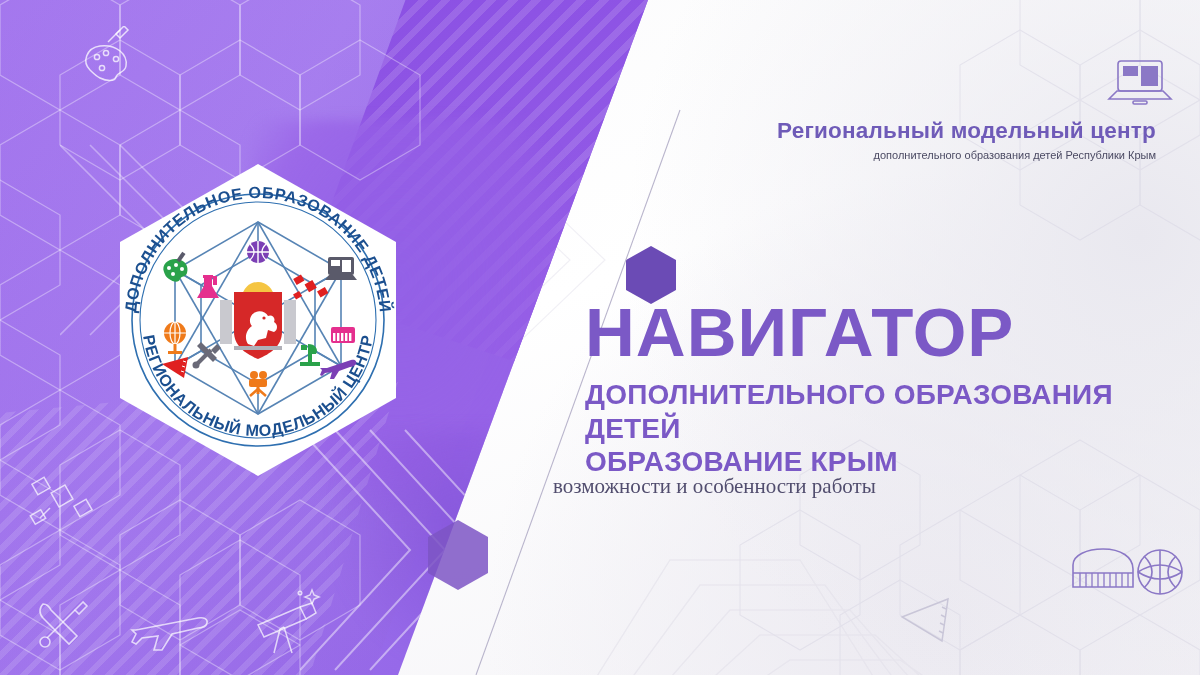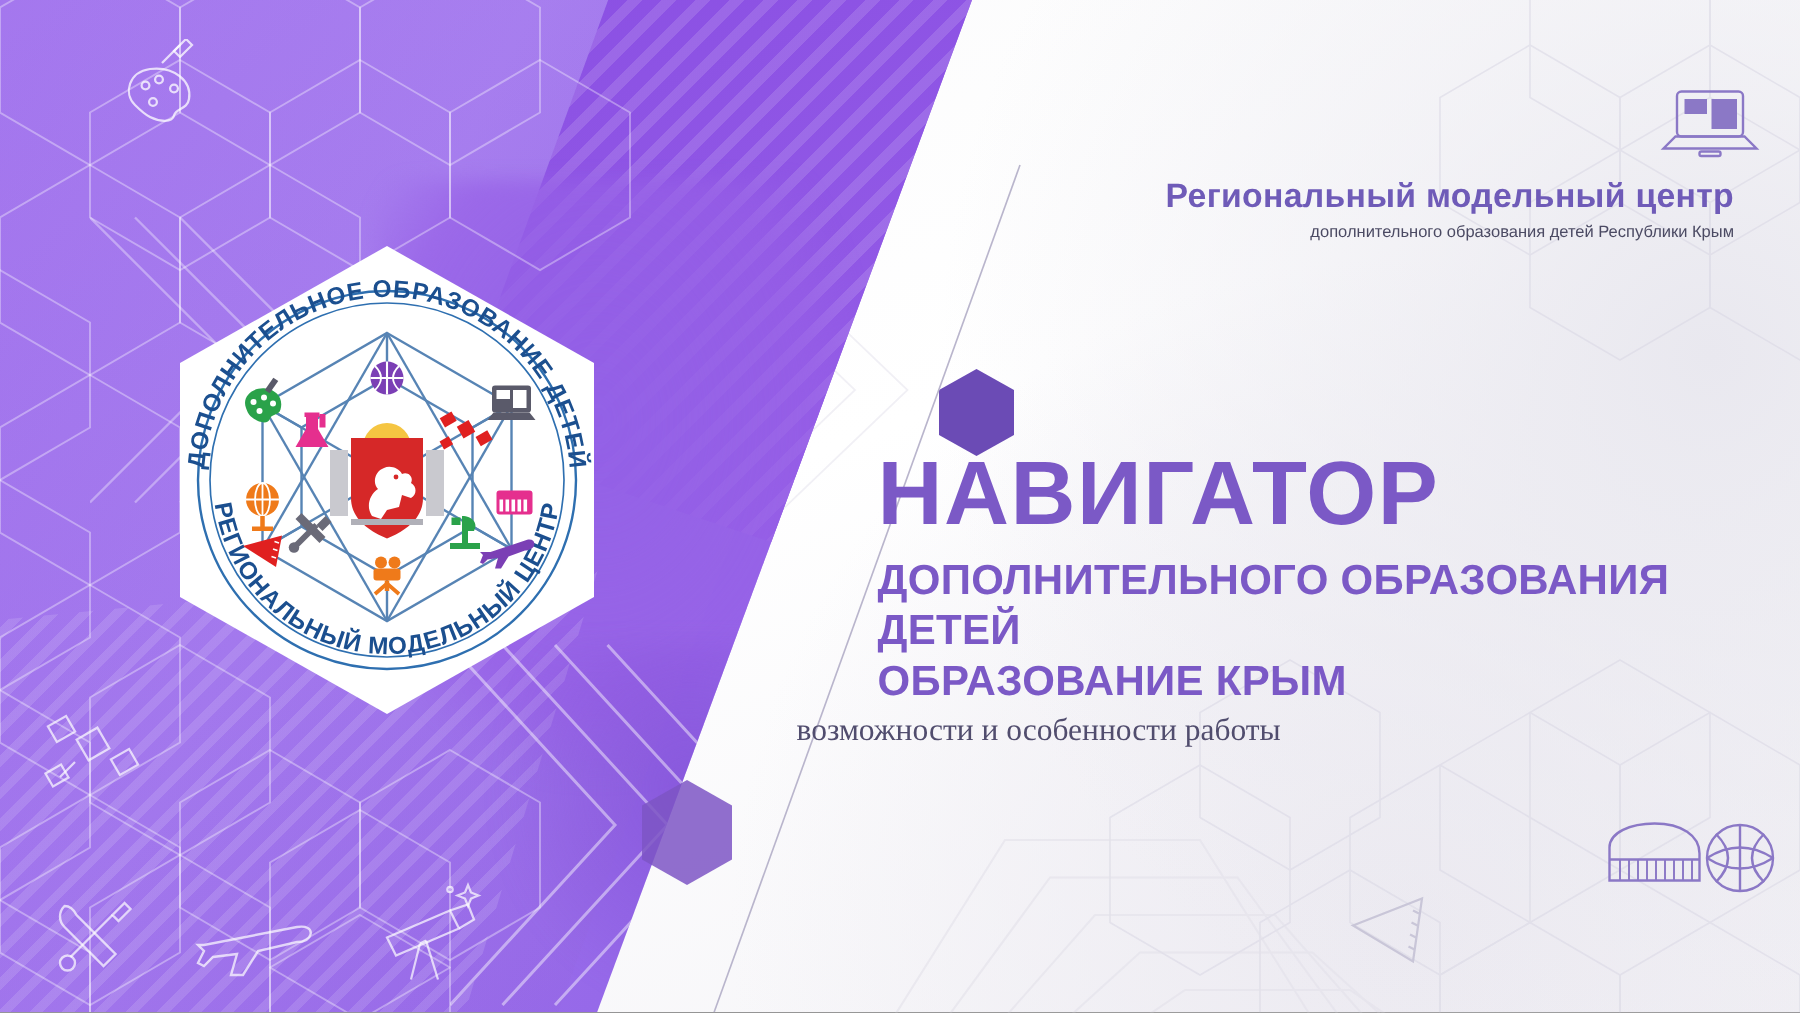--- a/index.html
+++ b/index.html
@@ -103,29 +103,29 @@
   .header-title{
     font-size:22.5px; font-weight:bold; color:#6f5bb8; letter-spacing:.2px;
     white-space:nowrap;
   }
   .header-sub{
     margin-top:5px; font-size:11px; color:#4b4a63; white-space:nowrap;
   }
 
   .main-block{ position:absolute; left:585px; top:300px; width:600px; }
   .main-title{
-    font-size:60px; font-weight:bold; color:#7b59c6; letter-spacing:1px;
+    font-size:69px; font-weight:bold; color:#7b59c6; letter-spacing:1px;
     line-height:.96;
   }
   .main-sub{
     margin-top:12px; font-size:28px; font-weight:bold; color:#7b59c6;
     line-height:1.2; letter-spacing:.2px;
   }
   .tagline{
-    position:absolute; left:531px; top:474px;
+    position:absolute; left:553px; top:474px;
     font-size:21px; color:#514d6e;
     font-family:"Liberation Serif", serif;
   }
 </style>
 </head>
 <body>
 
 <div class="slide">
 
   <div class="right-bg"></div>

